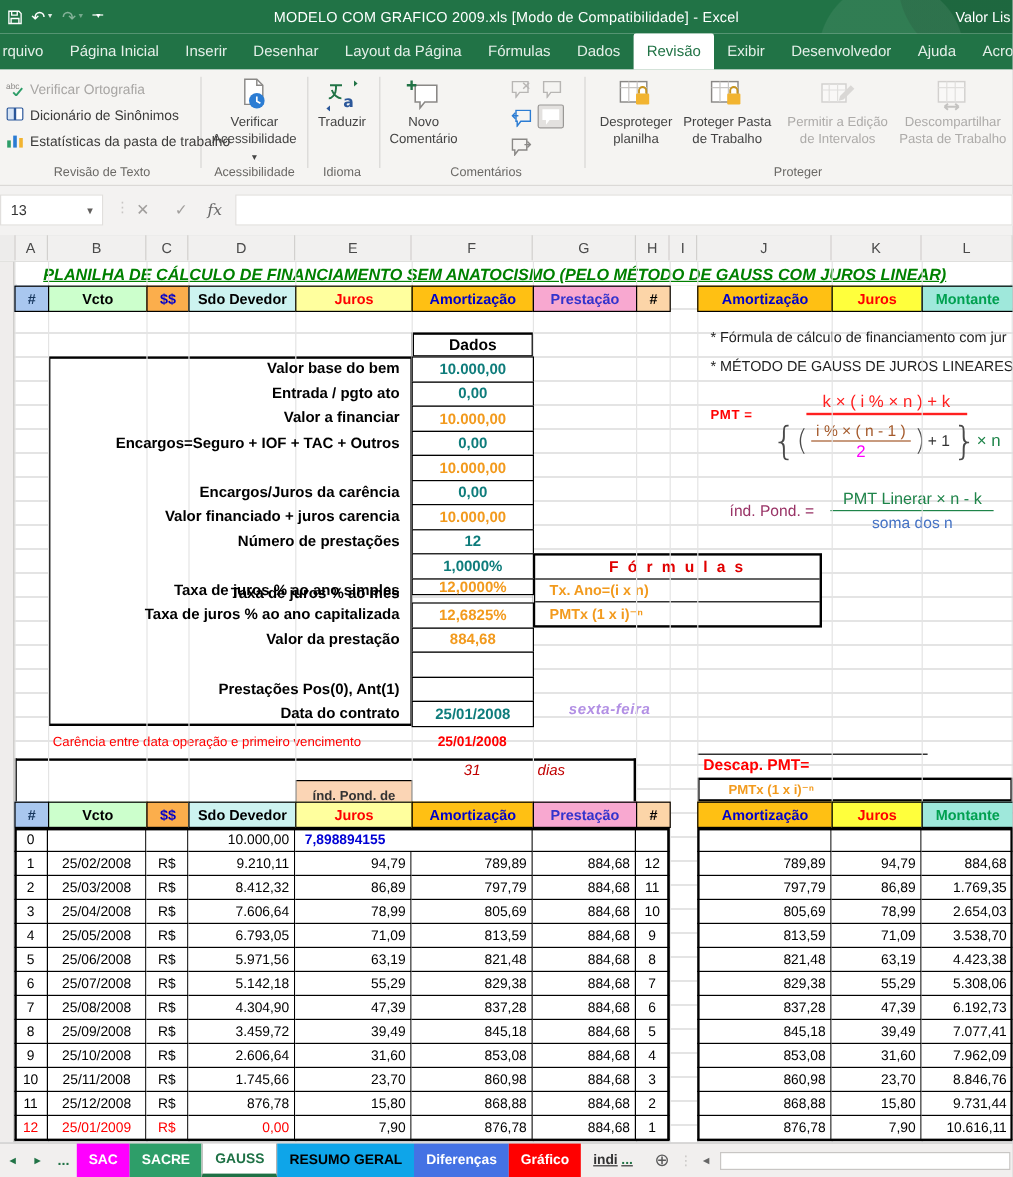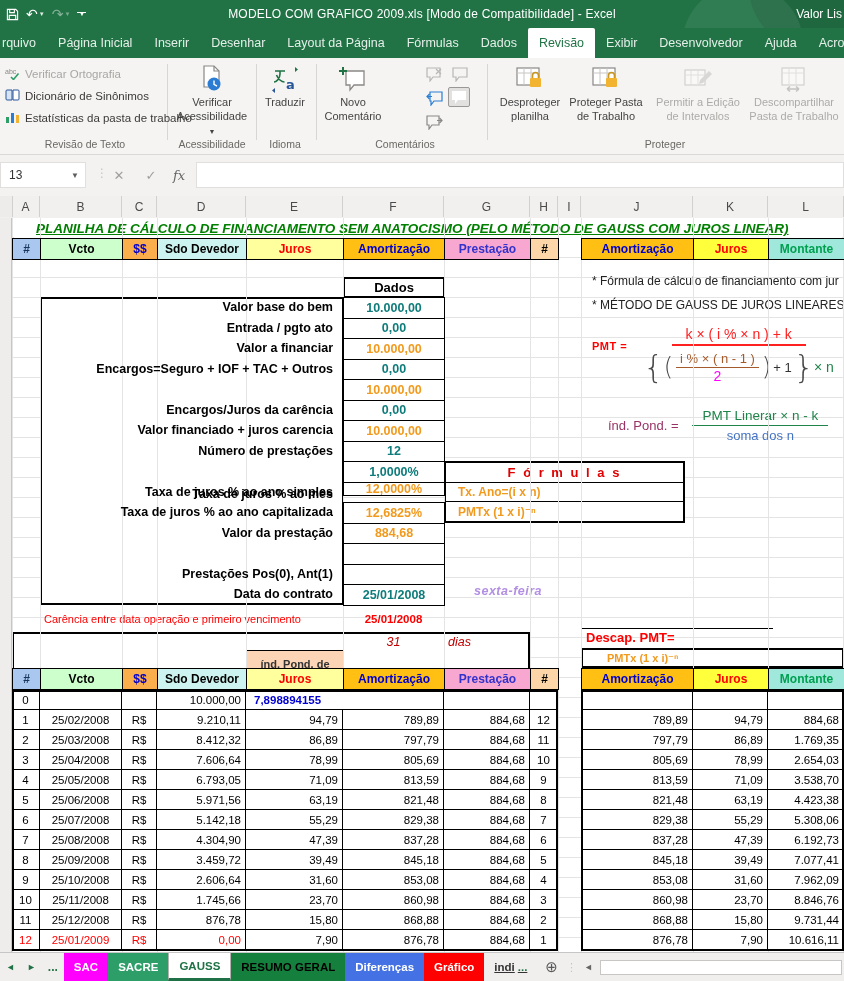--- a/index.html
+++ b/index.html
@@ -572,21 +572,21 @@
     <span id="tabs-host" style="display:flex;align-items:stretch;">
         <span class="tabbtn" style="background: rgb(255, 0, 255); color: rgb(255, 255, 255);">
           <span>SAC</span>
         </span>
         <span class="tabbtn" style="background: rgb(46, 158, 105); color: rgb(255, 255, 255);">
           <span>SACRE</span>
         </span>
         <span class="tabbtn" style="background: rgb(255, 255, 255); color: rgb(30, 113, 69); border-bottom: 3px solid rgb(30, 113, 69); border-left: 1px solid rgb(181, 179, 177); border-right: 1px solid rgb(181, 179, 177);">
           <span>GAUSS</span>
         </span>
-        <span class="tabbtn" style="background: #15803d; color: rgb(0, 0, 0); justify-content: flex-end;">
+        <span class="tabbtn" style="background: #0ea5e9; color: rgb(0, 0, 0); justify-content: flex-end;">
           <span>RESUMO GERAL</span>
         </span>
         <span class="tabbtn" style="background: rgb(68, 114, 228); color: rgb(255, 255, 255);">
           <span>Diferenças</span>
         </span>
         <span class="tabbtn" style="background: rgb(255, 0, 0); color: rgb(255, 255, 255);">
           <span>Gráfico</span>
         </span>
         <span class="tabbtn" style="background: transparent; color: rgb(51, 51, 51); text-decoration: underline;">
           <span>indi</span>

